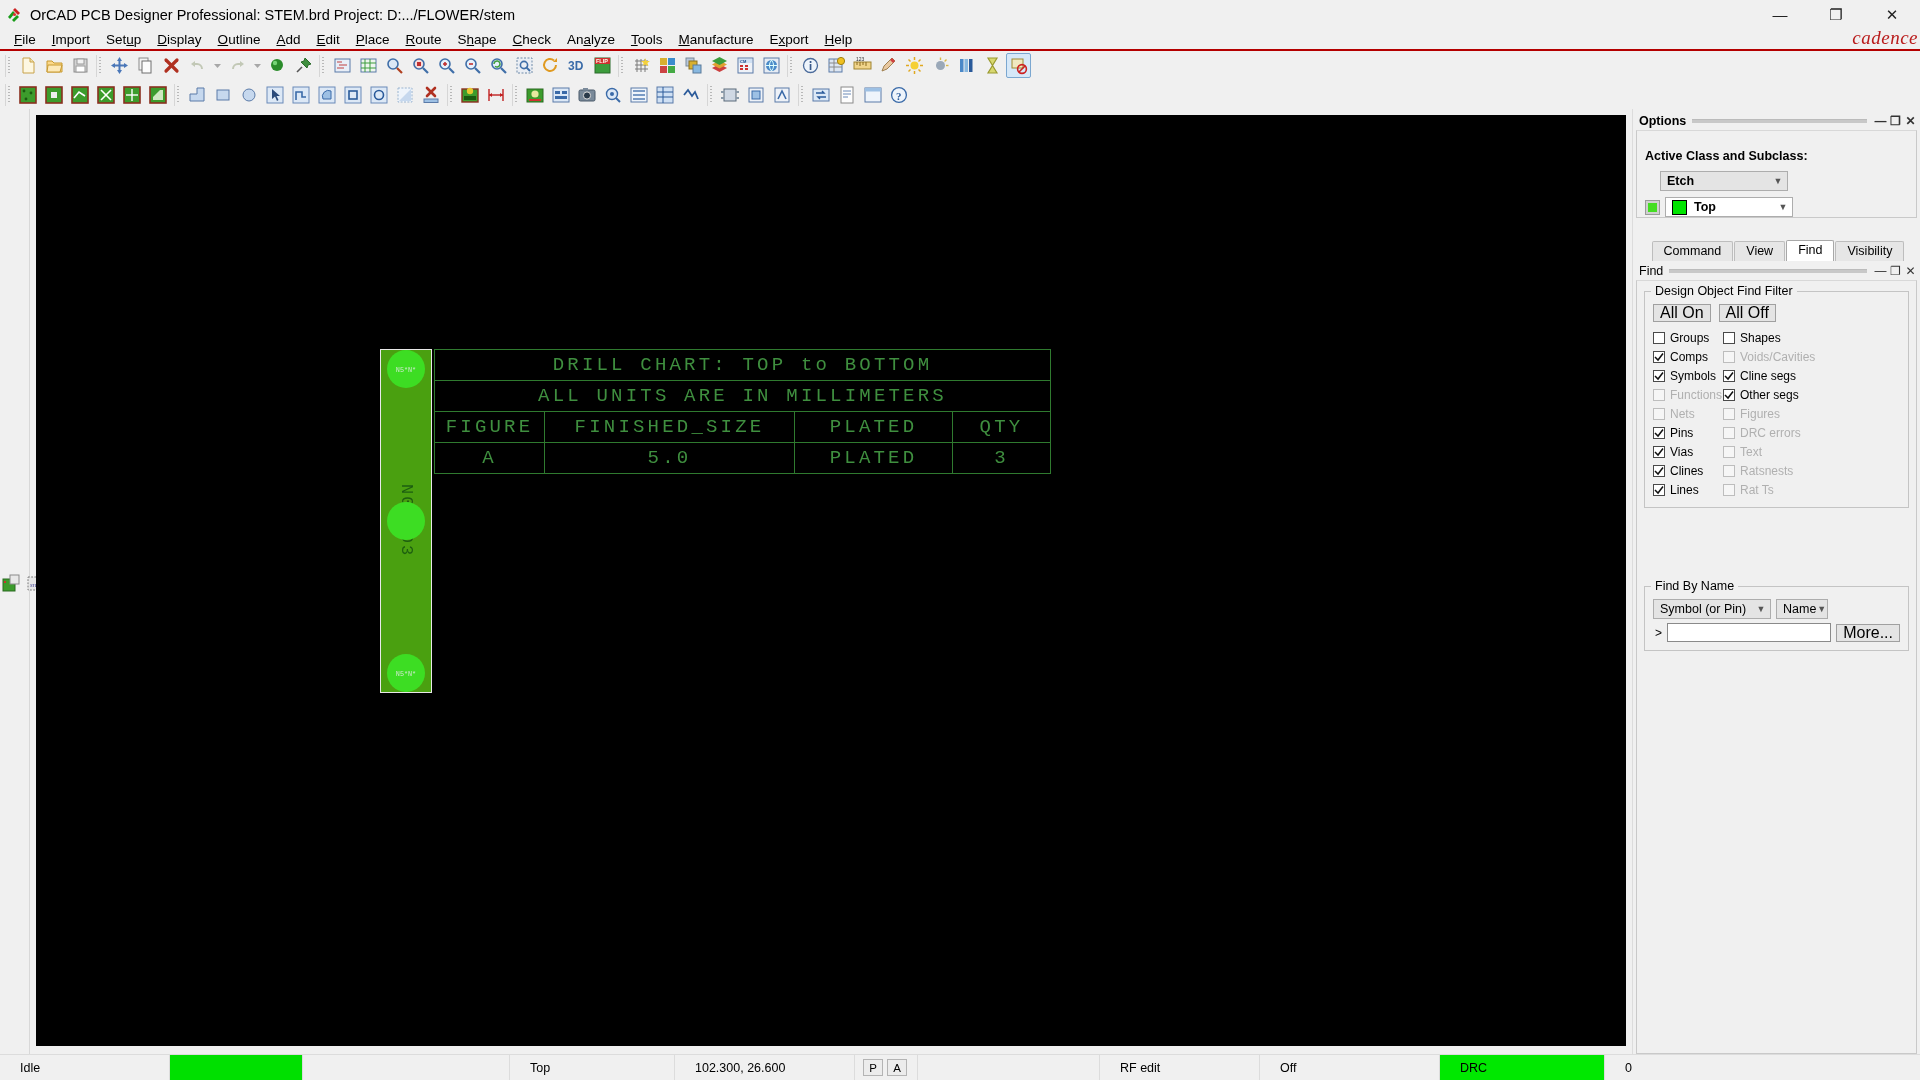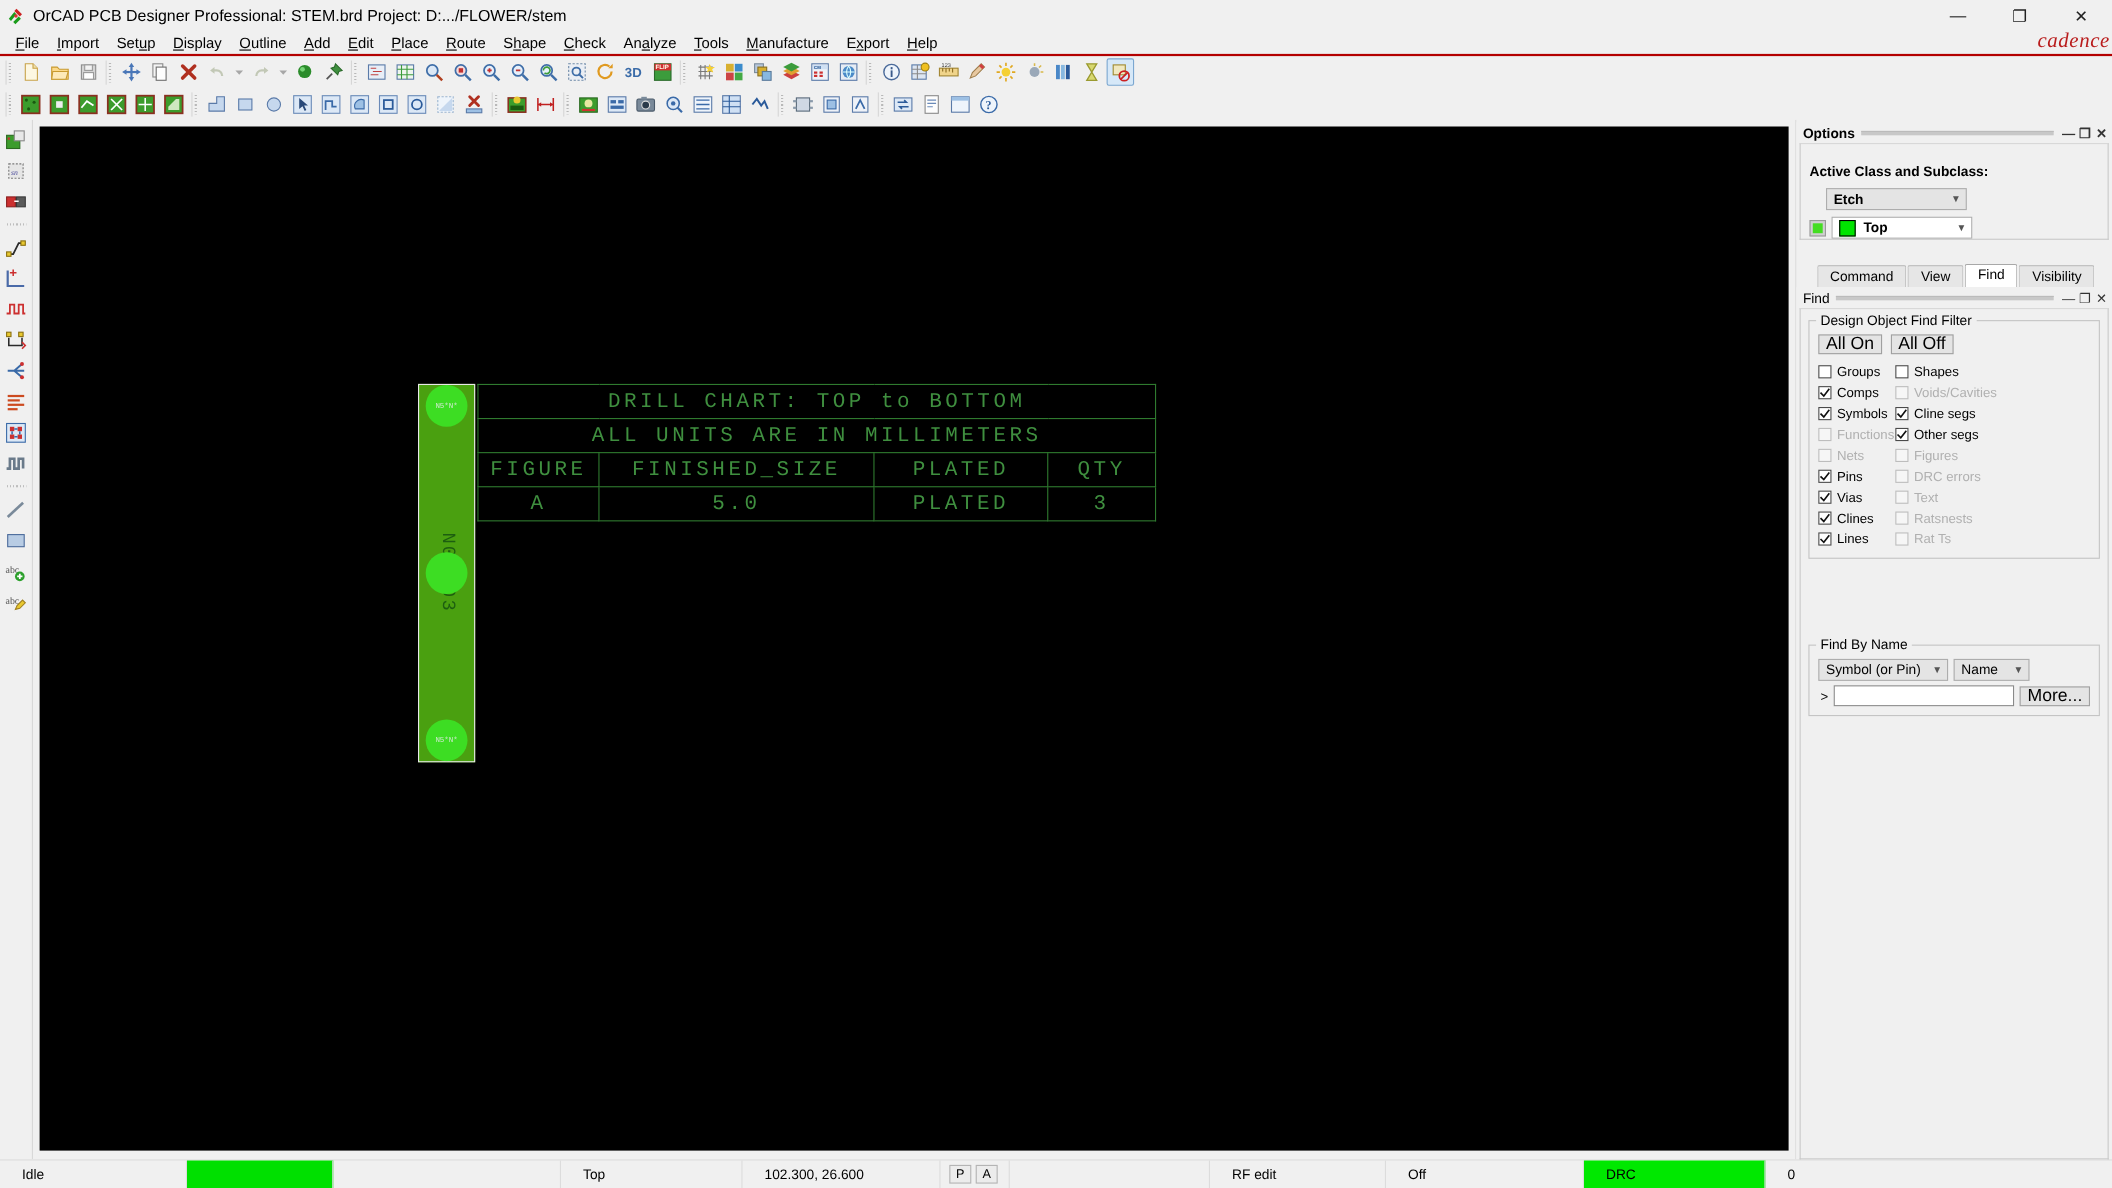--- a/index.html
+++ b/index.html
@@ -78,21 +78,21 @@
   .tbtn svg { display: block; }
   .tbtn.disabled { opacity: .38; }
   .arrowbtn { width: 13px; }
 
   
   .body { flex: 1; display: flex; min-height: 0; background: #f0f0f0; }
 
   .leftrail {
     width: 30px; min-width: 30px;
     background: #f0f0f0;
-    display: flex; flex-direction: column; align-items: center;
+    display: flex; flex-direction: row; align-items: center;
     padding-top: 4px;
     border-right: 1px solid #d8d8d8;
   }
   .rbtn {
     width: 26px; height: 26px; margin: 1px 0;
     display: flex; align-items: center; justify-content: center;
     border: 1px solid transparent; border-radius: 2px;
   }
   .rgrip {
     width: 20px; height: 8px; margin: 3px 0;
@@ -1231,21 +1231,21 @@
             </div>
           </div>
 
           <div class="group" style="margin-top:78px;">
             <div class="group-title">Find By Name</div>
             <div class="fbn-row">
               <div class="combo" style="width:118px">
                 <span>Symbol (or Pin)</span>
                 <span class="chev">▼</span>
               </div>
-              <div class="combo" style="width:69px">
+              <div class="combo" style="width:52px">
                 <span>Name</span>
                 <span class="chev">▼</span>
               </div>
             </div>
             <div class="fbn-row2">
               <span class="gt">&gt;</span>
               <span class="txtin"></span>
               <div class="pbtn" style="min-width:44px">More...</div>
             </div>
           </div>

